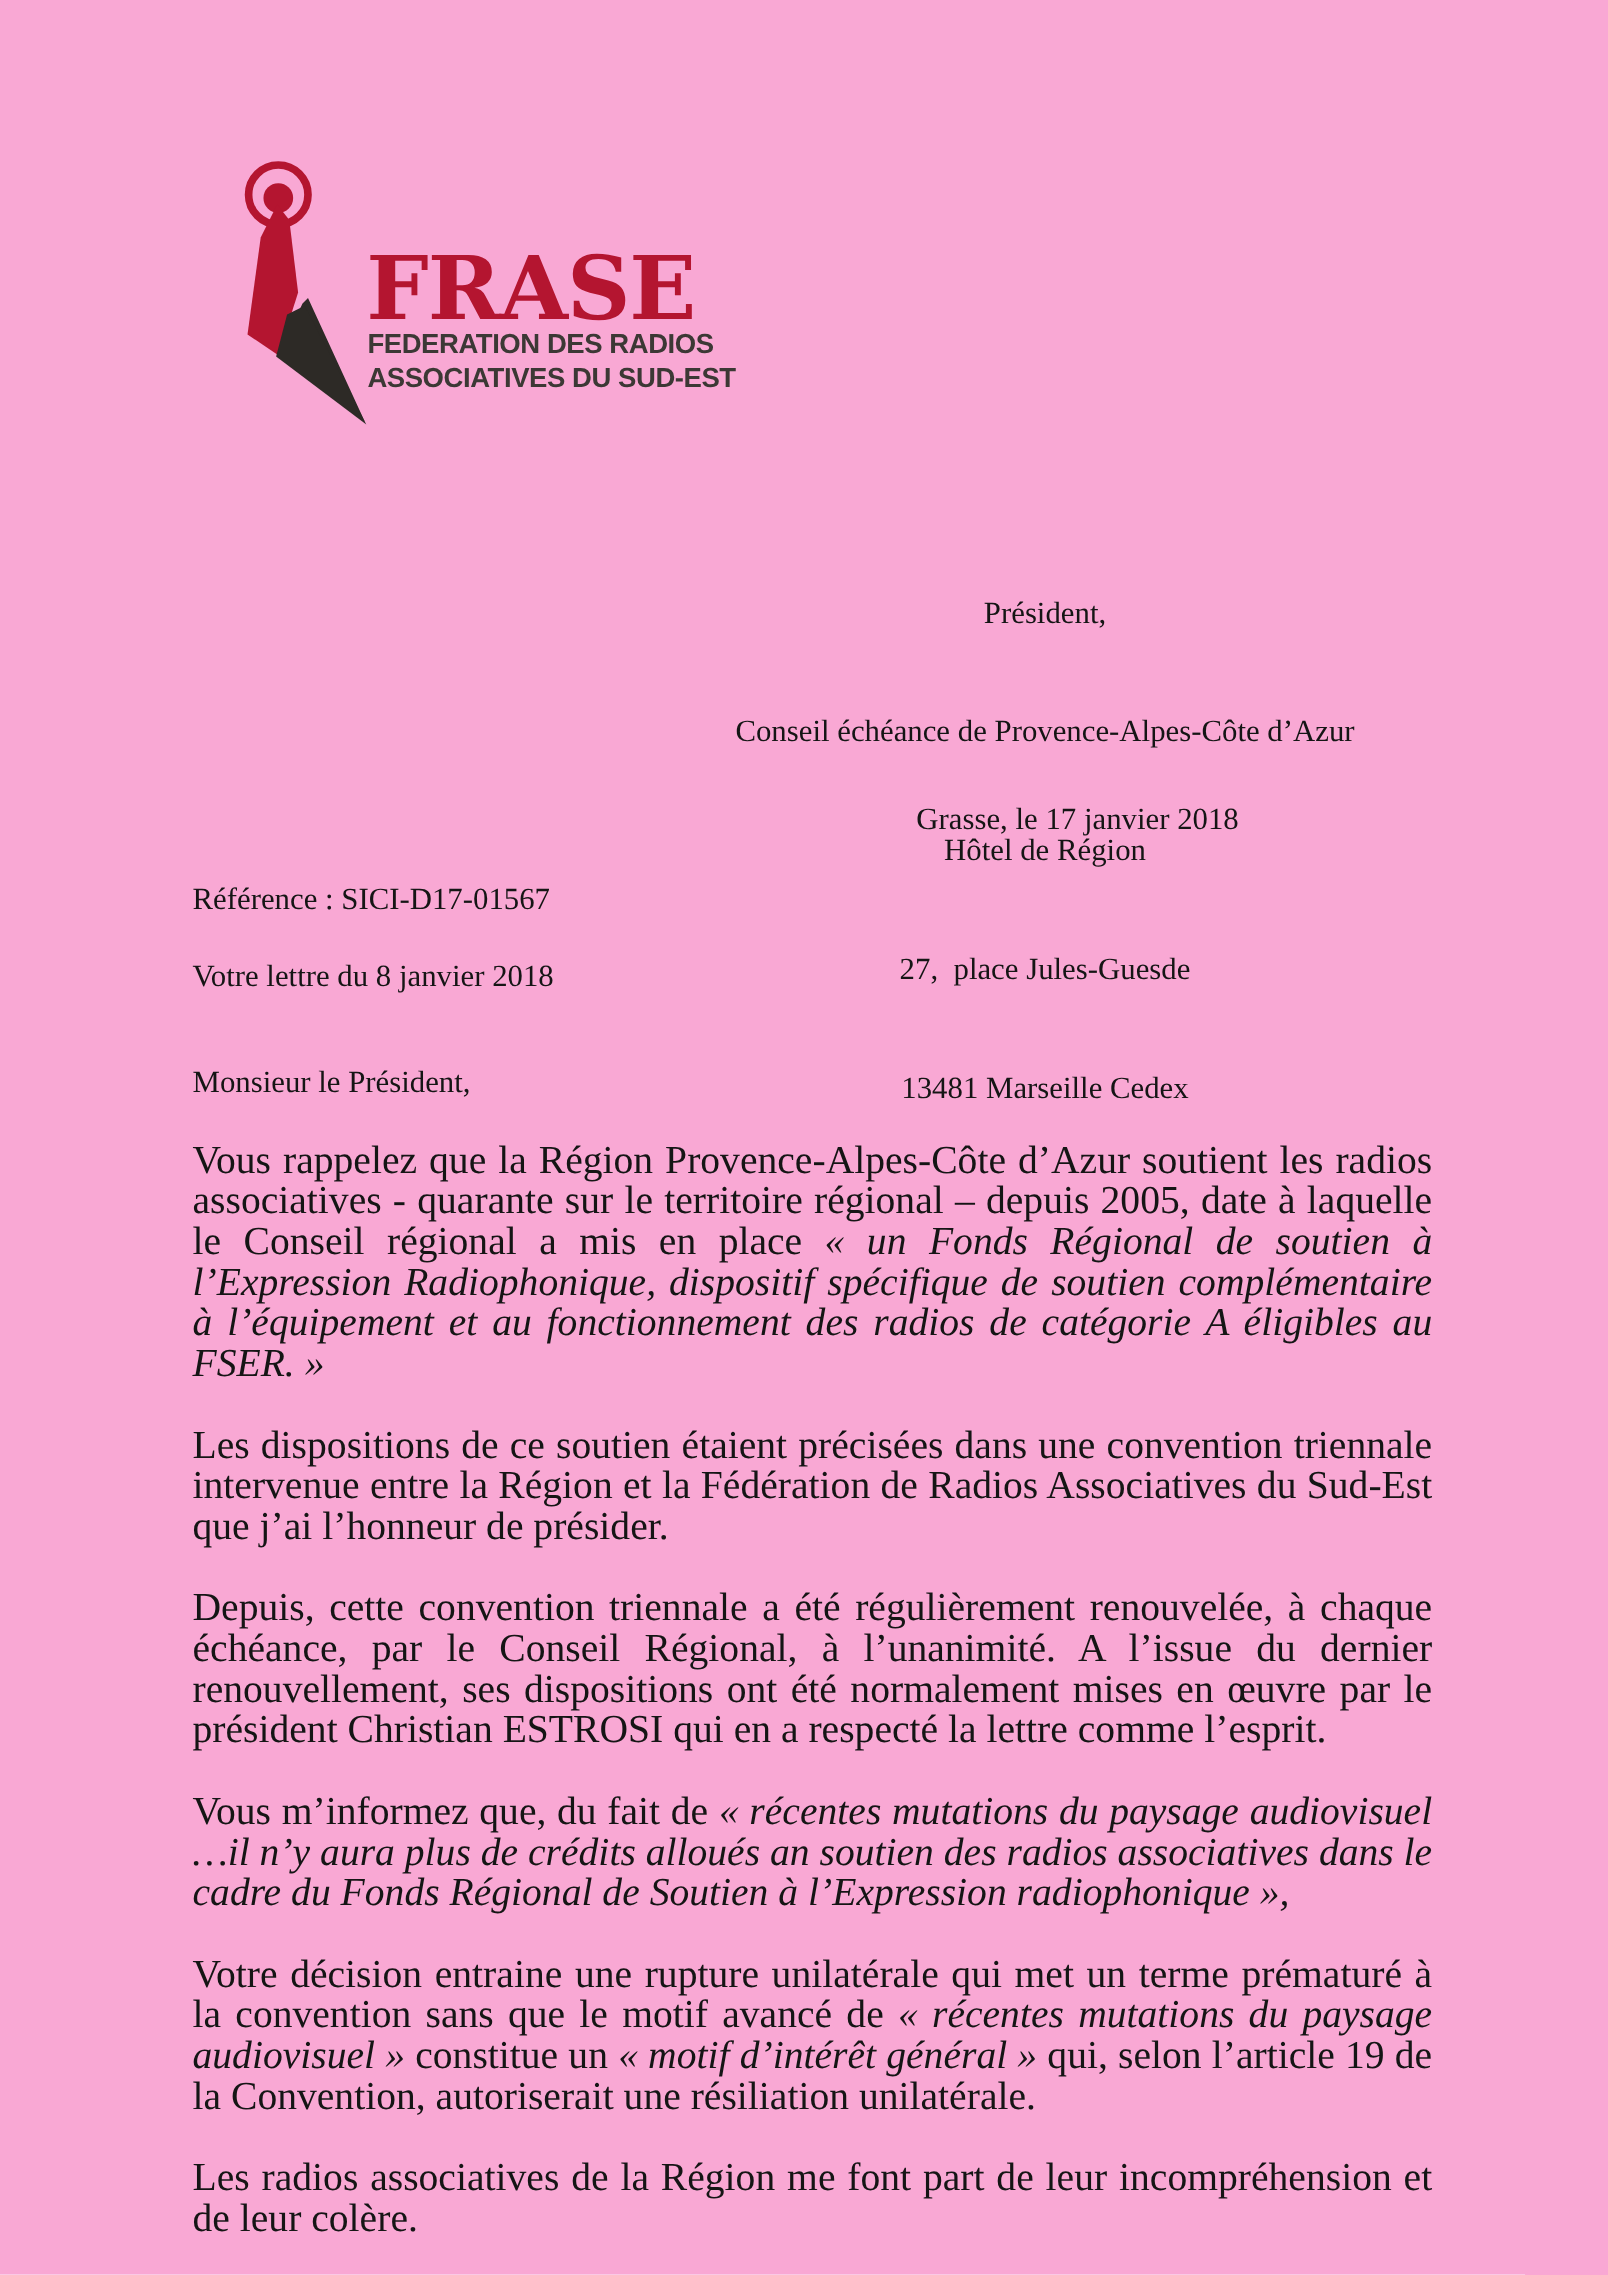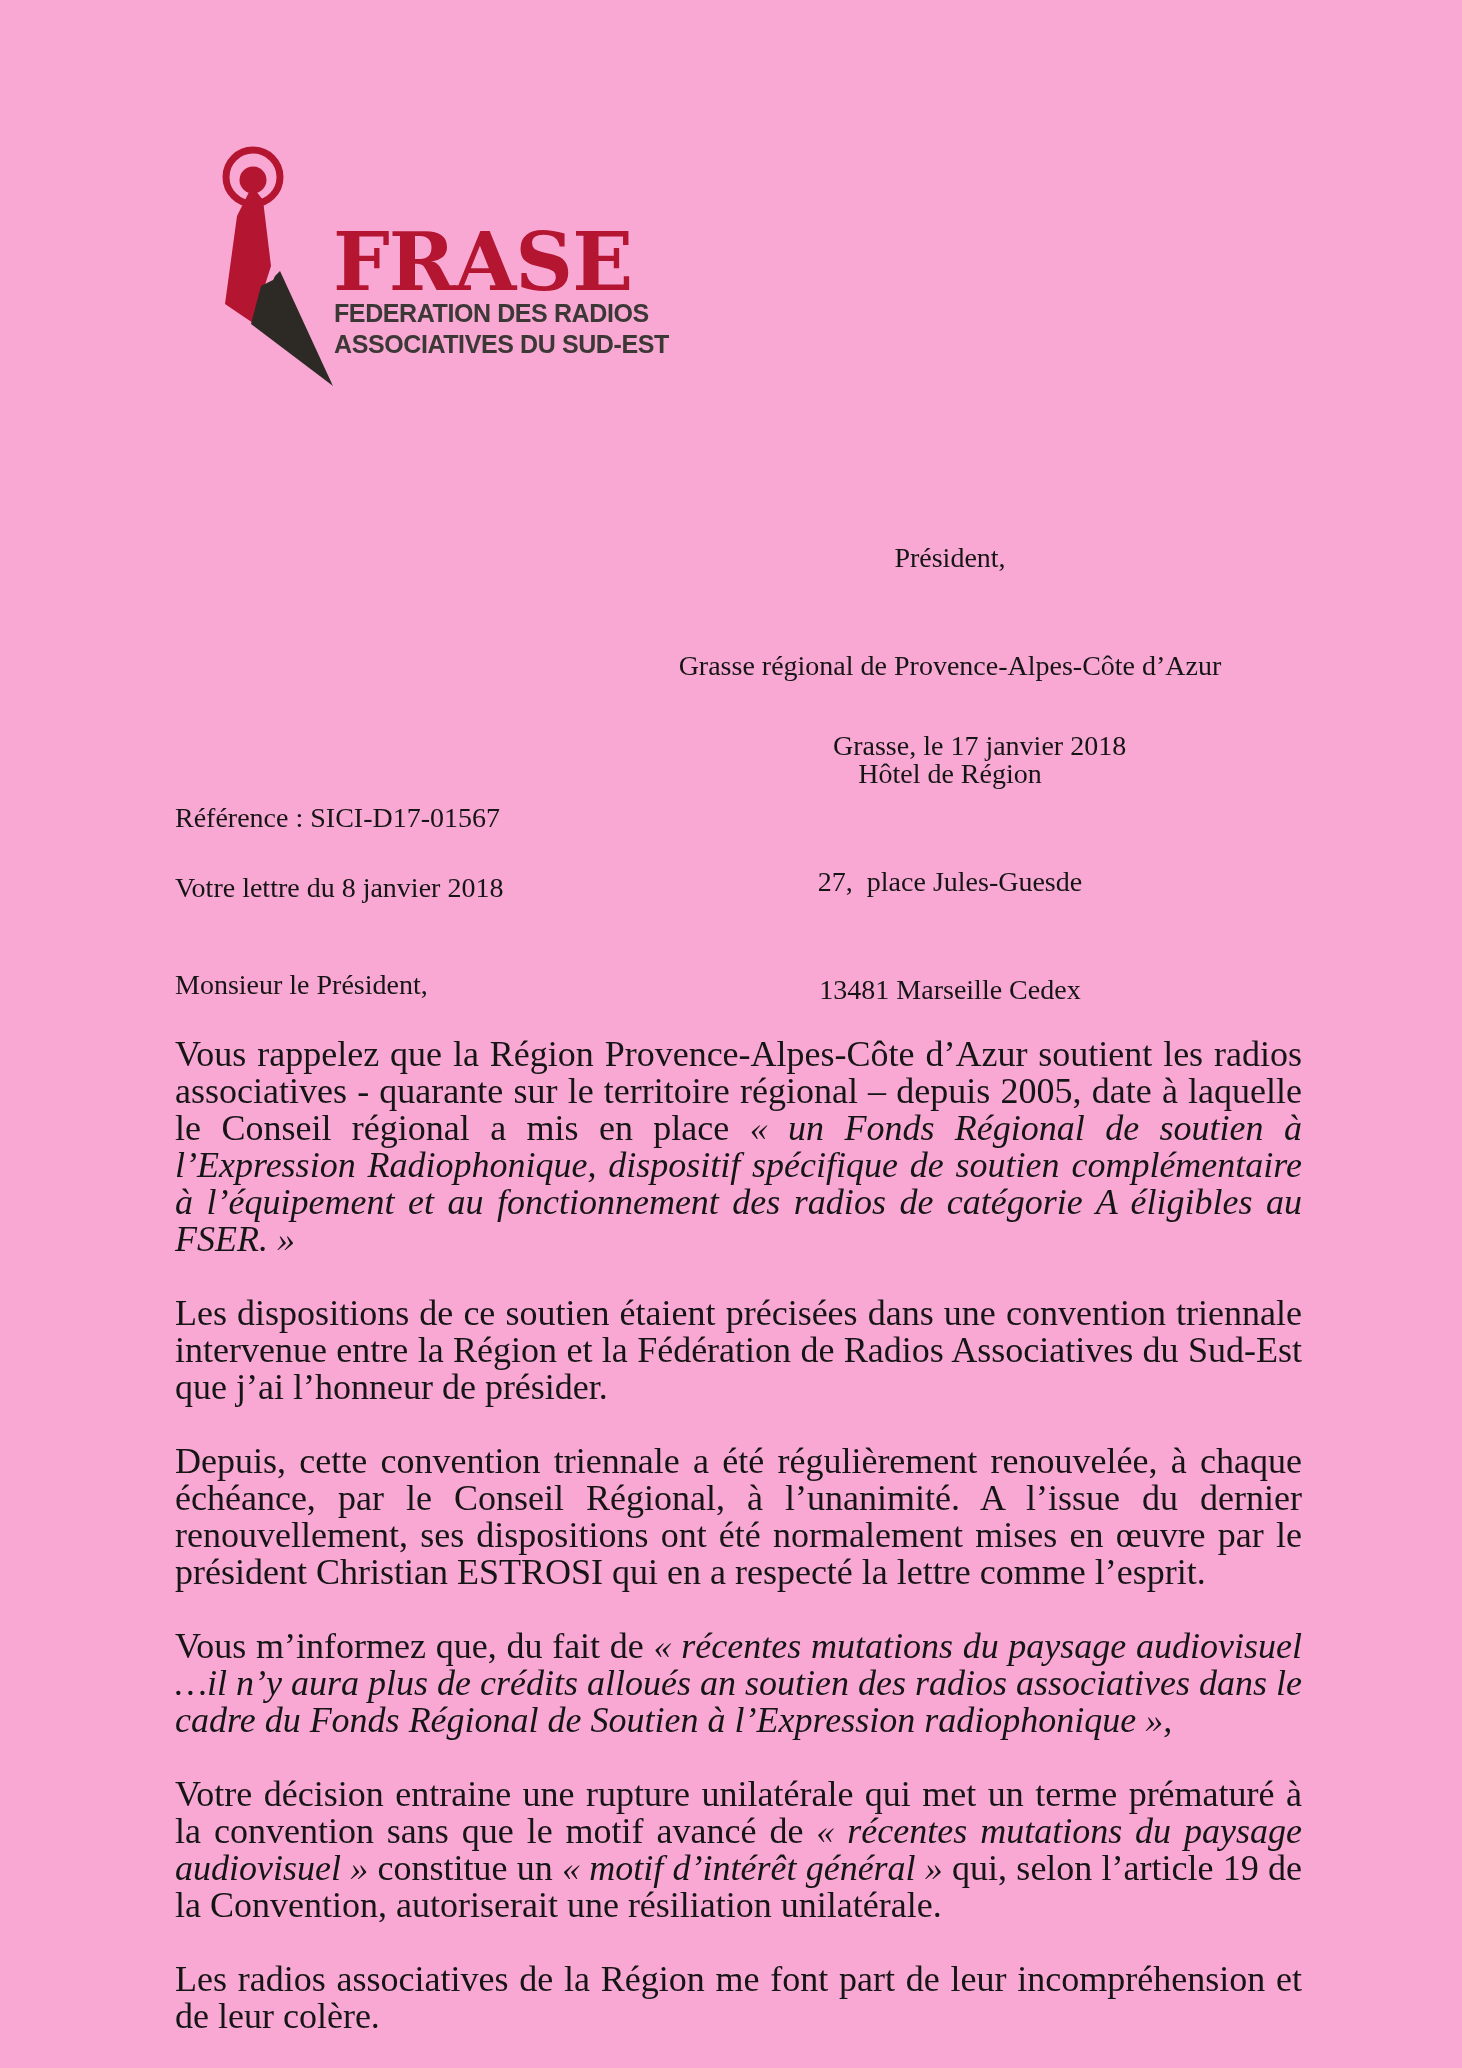--- a/index.html
+++ b/index.html
@@ -134,21 +134,21 @@
     </svg>
     <div class="logo-wordmark">FRASE</div>
     <div class="logo-subtitle">
       <div>FEDERATION DES RADIOS</div>
       <div>ASSOCIATIVES DU SUD-EST</div>
     </div>
   </div>
 
   <div class="recipient">
     <div class="addr-line">Président,</div>
-    <div class="addr-line">Grasse régional de Provence-Alpes-Côte d’Azur</div>
+    <div class="addr-line">Conseil échéance de Provence-Alpes-Côte d’Azur</div>
     <div class="addr-line">Hôtel de Région</div>
     <div class="addr-line">27,  place Jules-Guesde</div>
     <div class="addr-line">13481 Marseille Cedex</div>
   </div>
 
   <div class="dateline">Grasse, le 17 janvier 2018</div>
 
   <div class="reference">Référence : SICI-D17-01567</div>
   <div class="your-letter">Votre lettre du 8 janvier 2018</div>
 

